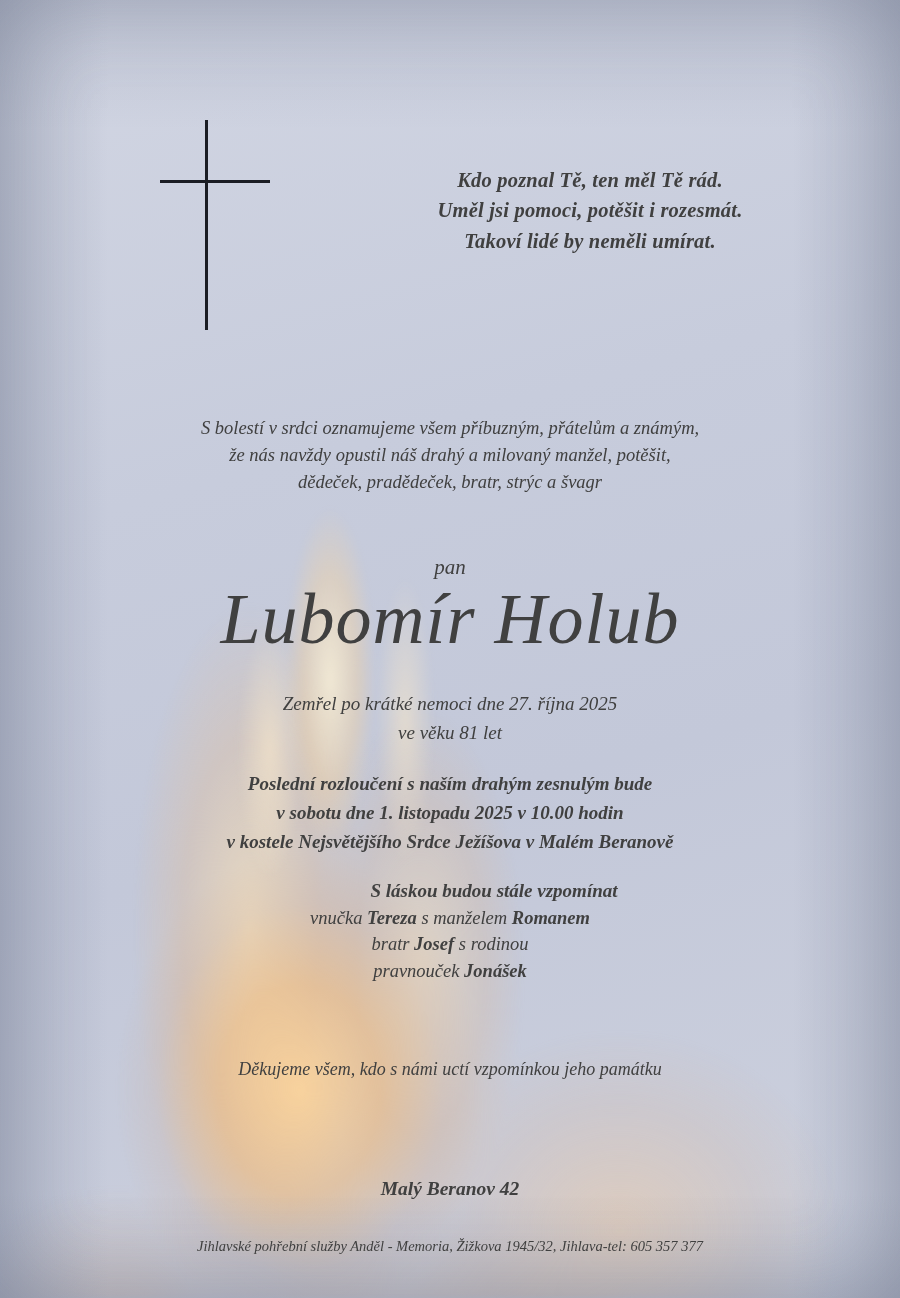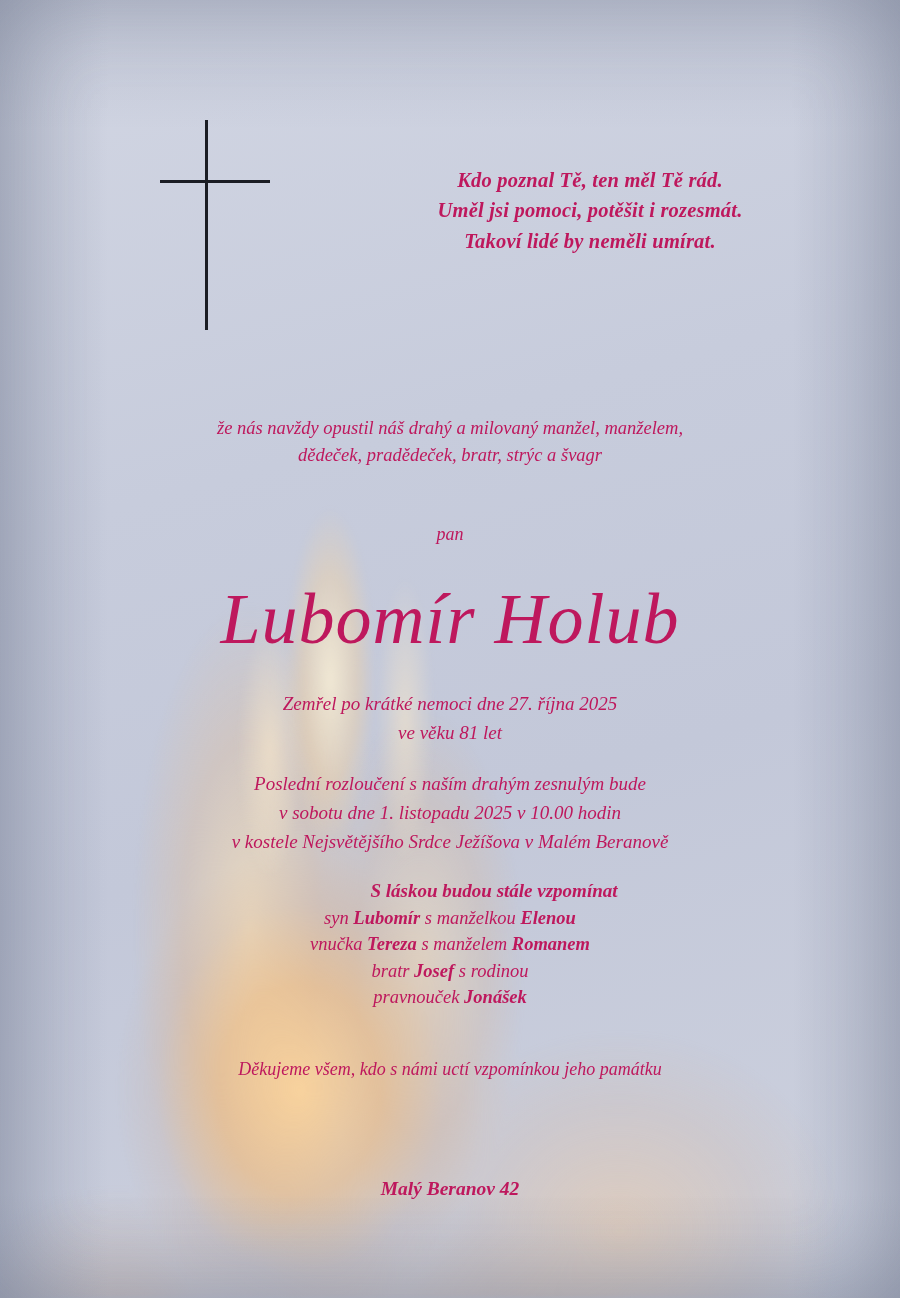--- a/index.html
+++ b/index.html
@@ -62,21 +62,21 @@
   .bg-vignette {
     position: absolute;
     inset: 0;
     box-shadow: inset 0 0 90px rgba(90,98,120,0.35);
     pointer-events: none;
   }
 
   .content {
     position: absolute;
     inset: 0;
-    color: #be185d;
+    color: #404040;
   }
 
   .cross {
     position: absolute;
     left: 160px;
     top: 120px;
     width: 110px;
     height: 210px;
   }
   .cross .v {
@@ -115,39 +115,39 @@
     text-align: center;
     font-style: italic;
   }
 
   .announce {
     top: 415px;
     font-size: 18.5px;
     line-height: 1.47;
   }
   .pan {
-    top: 524px;
-    font-size: 18px;
+    top: 555px;
+    font-size: 21px;
   }
   .name {
     top: 578px;
     font-size: 72px;
     letter-spacing: 1px;
     font-style: italic;
     font-weight: normal;
   }
   .death {
     top: 690px;
     font-size: 19px;
     line-height: 1.5;
   }
   .farewell {
     top: 770px;
     font-size: 19px;
-    font-weight: normal;
+    font-weight: bold;
     line-height: 1.52;
   }
   .memory-head {
     top: 880px;
     font-size: 19px;
     font-weight: bold;
     padding-left: 44px;
   }
   .family {
     top: 905px;
@@ -186,21 +186,22 @@
       <div class="h"></div>
     </div>
 
     <div class="verse">
       <div>Kdo poznal Tě, ten měl Tě rád.</div>
       <div>Uměl jsi pomoci, potěšit i rozesmát.</div>
       <div>Takoví lidé by neměli umírat.</div>
     </div>
 
     <div class="block announce">
-      <div>že nás navždy opustil náš drahý a milovaný manžel, manželem,</div>
+      <div>S bolestí v srdci oznamujeme všem příbuzným, přátelům a známým,</div>
+      <div>že nás navždy opustil náš drahý a milovaný manžel, potěšit,</div>
       <div>dědeček, pradědeček, bratr, strýc a švagr</div>
     </div>
 
     <div class="block pan">pan</div>
 
     <div class="block name">Lubomír Holub</div>
 
     <div class="block death">
       <div>Zemřel po krátké nemoci dne 27. října 2025</div>
       <div>ve věku 81 let</div>
@@ -208,33 +209,31 @@
 
     <div class="block farewell">
       <div>Poslední rozloučení s naším drahým zesnulým bude</div>
       <div>v sobotu dne 1. listopadu 2025 v 10.00 hodin</div>
       <div>v kostele Nejsvětějšího Srdce Ježíšova v Malém Beranově</div>
     </div>
 
     <div class="block memory-head">S láskou budou stále vzpomínat</div>
 
     <div class="block family">
-      <div>
-        <span>syn </span><span class="b">Lubomír</span><span> s manželkou </span><span class="b">Elenou</span>
-      </div>
       <div>
         <span>vnučka </span><span class="b">Tereza</span><span> s manželem </span><span class="b">Romanem</span>
       </div>
       <div>
         <span>bratr </span><span class="b">Josef</span><span> s rodinou</span>
       </div>
       <div>
         <span>pravnouček </span><span class="b">Jonášek</span>
       </div>
     </div>
 
     <div class="block thanks">Děkujeme všem, kdo s námi uctí vzpomínkou jeho památku</div>
 
     <div class="block place">Malý Beranov 42</div>
 
+    <div class="block footer">Jihlavské pohřební služby Anděl - Memoria, Žižkova 1945/32, Jihlava-tel: 605 357 377</div>
 
   </div>
 </div>
 
 </body></html>

